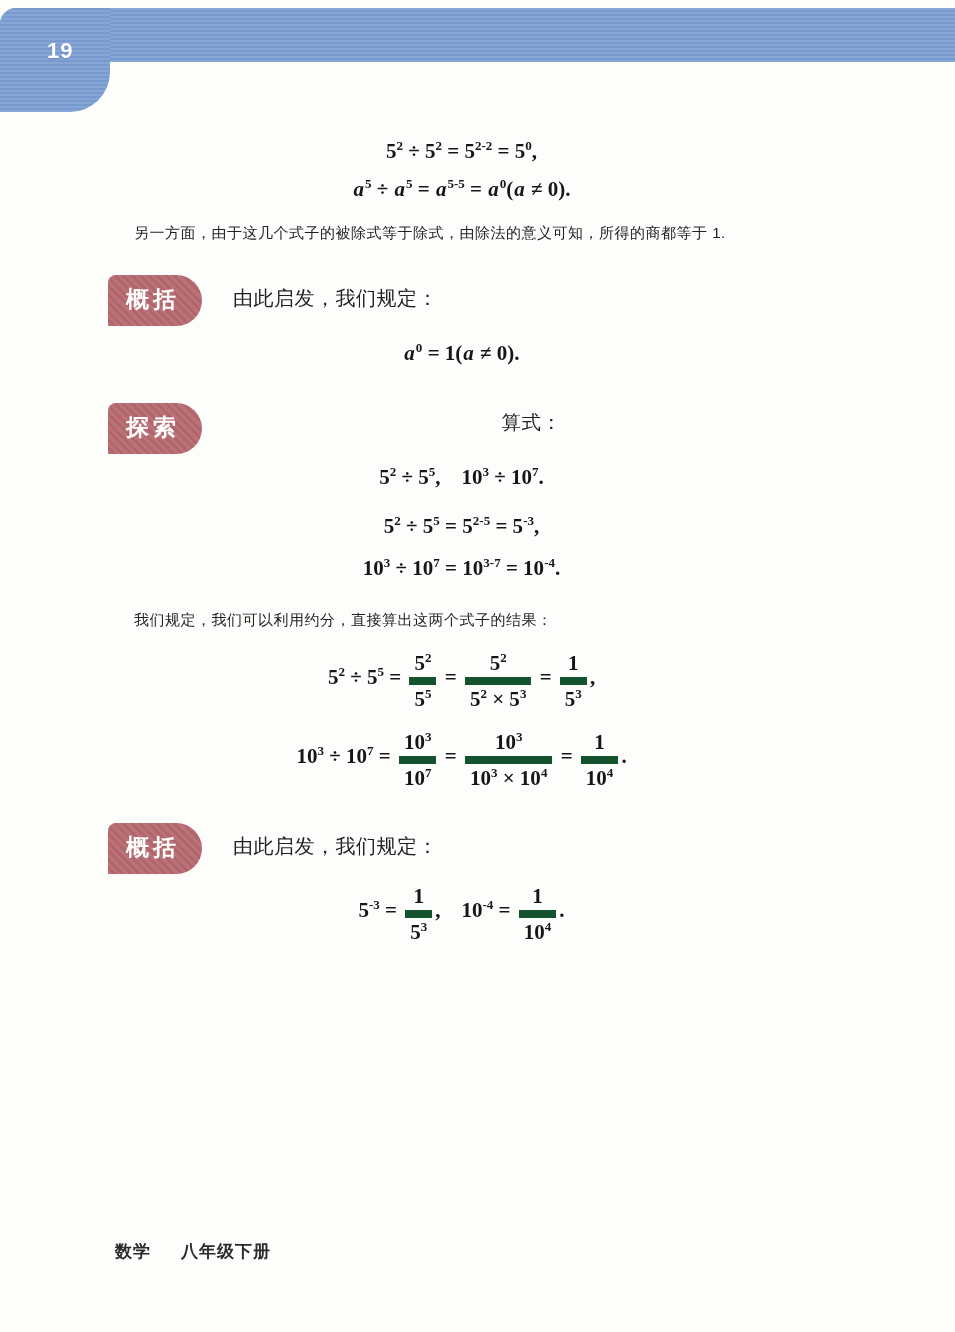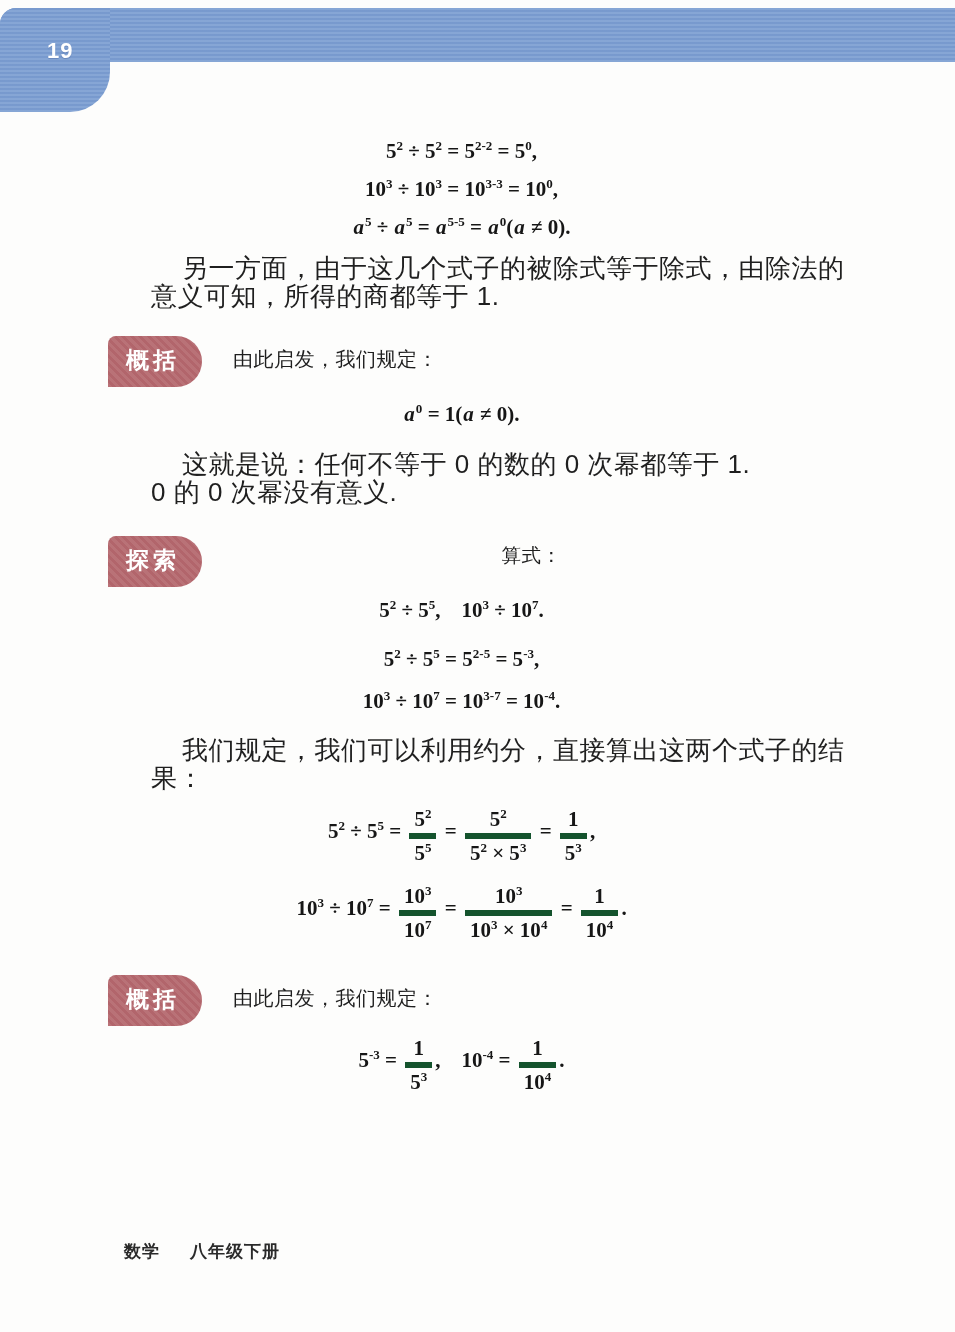--- a/index.html
+++ b/index.html
@@ -29,43 +29,42 @@
     color:#ffffff;font-size:22px;font-weight:700;
     letter-spacing:1px;
     text-shadow:0 1px 1px rgba(60,90,150,.4);
   }
   
   .content{
     position:absolute;top:112px;left:0;width:955px;
     padding:0 85px 0 103px;box-sizing:border-box;
   }
   .para{
-    font-size:26px;line-height:28px;
+    font-size:15px;line-height:33px;
     text-indent:31px;
     font-weight:500;
     letter-spacing:.5px;
-    margin-left:48px;
   }
   .para.noindent{text-indent:0;}
   
   .math-line{
     font-family:"Liberation Serif",serif;
     font-size:21px;font-weight:600;
     color:#161616;
     text-align:center;
     line-height:38px;
     margin-right:50px;
   }
   .math-line i{font-style:italic;font-weight:600;padding:0 1px;}
   sup{font-size:.62em;line-height:0;}
   .frac{
     display:inline-block;vertical-align:-1.05em;
     text-align:center;line-height:1.25;margin:0 3px;
   }
-  .frac .fnum{display:block;border-bottom:6px solid #14532d;padding:0 5px 1px;}
+  .frac .fnum{display:block;border-bottom:8px solid #14532d;padding:0 5px 1px;}
   .frac .fden{display:block;padding:1px 5px 0;}
   .frac-line{line-height:1;margin-top:14px;margin-bottom:16px;}
   
   .badge-section{position:relative;}
   .badge{
     position:absolute;left:5px;top:0;
     background:#b5696f;color:#ffffff;
     font-size:23px;font-weight:700;letter-spacing:4px;
     padding:9px 22px 11px 18px;
     border-radius:8px 26px 26px 0;
@@ -89,51 +88,46 @@
   .mt-ng{margin-top:8px;}
   .mt-pb{margin-top:14px;}
   .mt-fg{margin-top:6px;}
   .mt-s2{margin-top:32px;}
   .mt-pg{margin-top:16px;}
   
   .footer{
     position:absolute;left:115px;top:1240px;
     font-size:17px;font-weight:700;letter-spacing:1px;color:#2a2a2a;
   }
-  .footer .subject{margin-right:30px;margin-left:9px;}
+  .footer .subject{margin-right:30px;}
 </style>
 </head>
 <body>
 
 <div>
   <div class="header-band"></div>
   <div class="header-tab"></div>
   <span class="page-num">19</span>
 </div>
 
 <div class="content">
 
   <div class="mt-g1">
     <div class="math-line">5<sup>2</sup> ÷ 5<sup>2</sup> = 5<sup>2-2</sup> = 5<sup>0</sup>,</div>
-    <div class="math-line">10<sup>3</sup> ÷ 10<sup>3</sup> = 10<sup>3-3</sup> = 10<sup>0</sup>,</div>
     <div class="math-line"><i>a</i><sup>5</sup> ÷ <i>a</i><sup>5</sup> = <i>a</i><sup>5-5</sup> = <i>a</i><sup>0</sup>(<i>a</i> ≠ 0).</div>
   </div>
 
   <div class="para mt-p1">另一方面，由于这几个式子的被除式等于除式，由除法的意义可知，所得的商都等于 1.</div>
 
   <div class="badge-section mt-s1">
     <div class="badge">概括</div>
     <div class="lead">由此启发，我们规定：</div>
     <div class="math-line mt-f0"><i>a</i><sup>0</sup> = 1(<i>a</i> ≠ 0).</div>
   </div>
 
-  <div class="mt-ex">
-    <div class="para">这就是说：任何不等于 0 的数的 0 次幂都等于 1.</div>
-    <div class="para noindent">0 的 0 次幂没有意义.</div>
-  </div>
 
   <div class="badge-section mt-ts">
     <div class="badge">探索</div>
     <div class="hang2">算式：</div>
   </div>
 
   <div class="math-line mt-ls">5<sup>2</sup> ÷ 5<sup>5</sup>,　10<sup>3</sup> ÷ 10<sup>7</sup>.</div>
 
 
   <div class="mt-ng">

